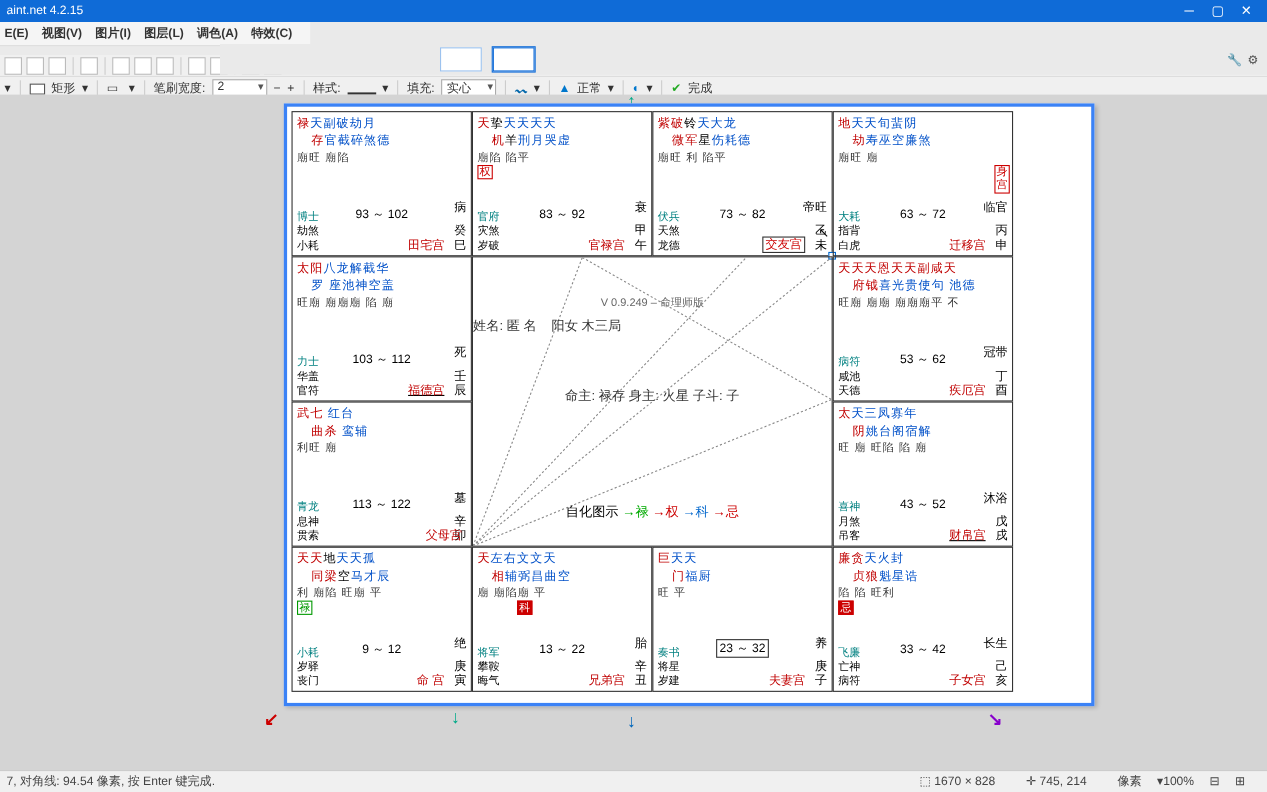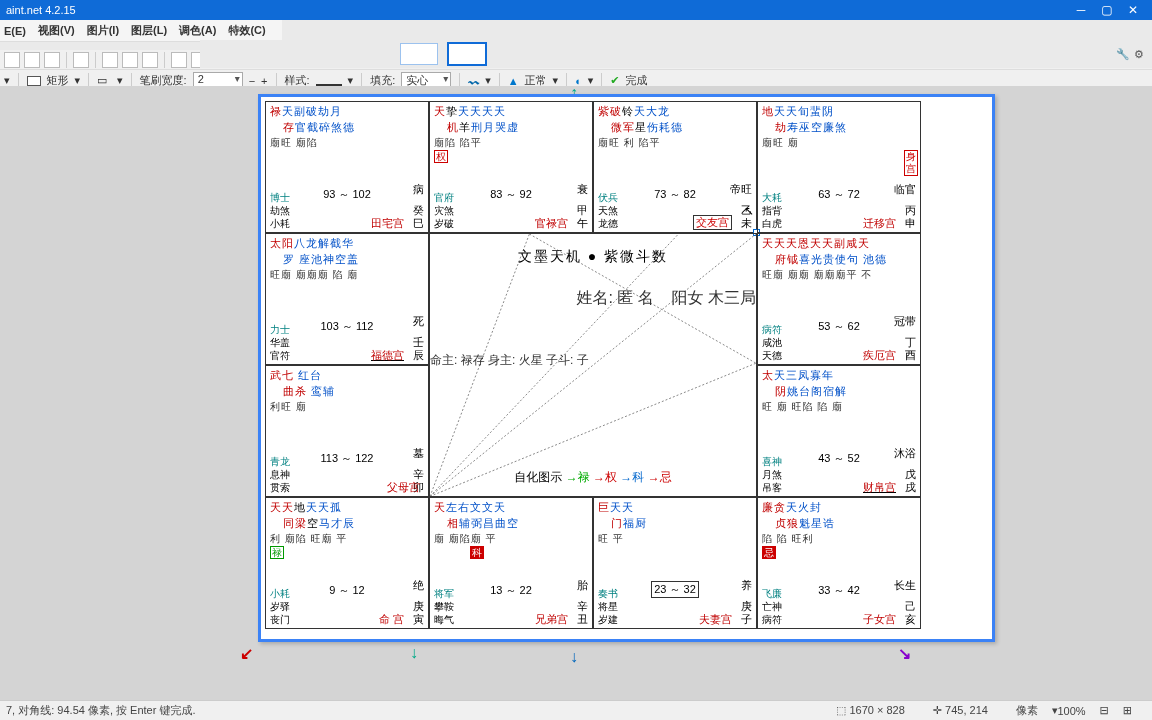--- a/index.html
+++ b/index.html
@@ -46,23 +46,23 @@
 .teal { color:#008080; }
 .badge{ display:inline-block; border:1px solid #c00; color:#c00; font-size:10px; padding:0 1px; line-height:11px;}
 .badge.g{border-color:#090; color:#090;}
 .palace{ color:#c00000; }
 .box { border:1px solid #333; padding:0 2px; display:inline-block; color:#c00;}
 .shenbox{ position:absolute; right:2px; top:48px; border:1px solid #c00; color:#c00; width:14px; text-align:center; line-height:12px; font-size:10px;}
 
 
 .center-cell .title{ position:absolute; top:14px; width:100%; text-align:center; font-size:14px; letter-spacing:2px;}
 .center-cell .sub{ position:absolute; top:34px; width:100%; text-align:center; font-size:10px; color:#666;}
-.center-cell .info{ position:absolute; top:54px; width:100%; text-align:right; font-size:16px; color:#333;}
-.center-cell .cmd{ position:absolute; top:118px; width:100%; font-size:12px; color:#333;}
-.center-cell .legend{ position:absolute; bottom:10px; width:100%; text-align:center; font-size:12px;}
+.center-cell .info{ position:absolute; top:54px; width:100%; text-align:left; font-size:12px; color:#333;}
+.center-cell .cmd{ position:absolute; top:118px; width:100%; text-align:center; font-size:12px; color:#333;}
+.center-cell .legend{ position:absolute; bottom:22px; width:100%; text-align:center; font-size:12px;}
 .center-cell svg{ position:absolute; inset:0;}
 
 
 .arrow{ position:absolute; font-size:16px; font-weight:bold;}
 
 
 .statusbar{ position:absolute; bottom:0; left:0; right:0; height:20px; background:#f0f0f0; border-top:1px solid #ccc; display:flex; align-items:center; padding:0 6px; font-size:11px; color:#444;}
 .statusbar .sp{flex:1;}
 .statusbar span{ margin-right:14px;}
 
@@ -258,21 +258,21 @@
         </div>
 
         <div class="center-cell" style="width:328px;height:264px;">
           <svg viewBox="0 0 328 264">
             <line x1="0" y1="264" x2="328" y2="0" stroke="#888" stroke-dasharray="2 2"></line>
             <line x1="0" y1="264" x2="328" y2="130" stroke="#888" stroke-dasharray="2 2"></line>
             <line x1="0" y1="264" x2="100" y2="0" stroke="#888" stroke-dasharray="2 2"></line>
             <line x1="0" y1="264" x2="250" y2="0" stroke="#888" stroke-dasharray="2 2"></line>
             <line x1="100" y1="0" x2="328" y2="130" stroke="#888" stroke-dasharray="2 2"></line>
           </svg>
-          <div class="title">文墨天机 ● 紫微斗数</div>
+          <div class="sub">V 0.9.249 – 命理师版</div>
           <div class="info">
             <span>姓名: 匿 名</span>&nbsp;&nbsp;&nbsp;&nbsp;<span>阳女  木三局</span>
           </div>
           <div class="cmd">命主: 禄存  身主: 火星  子斗: 子</div>
           <div class="legend">
             <span>自化图示</span>
             <span style="color:#0a0">→禄</span>
             <span style="color:#c00">→权</span>
             <span style="color:#06c">→科</span>
             <span style="color:#c00">→忌</span>

